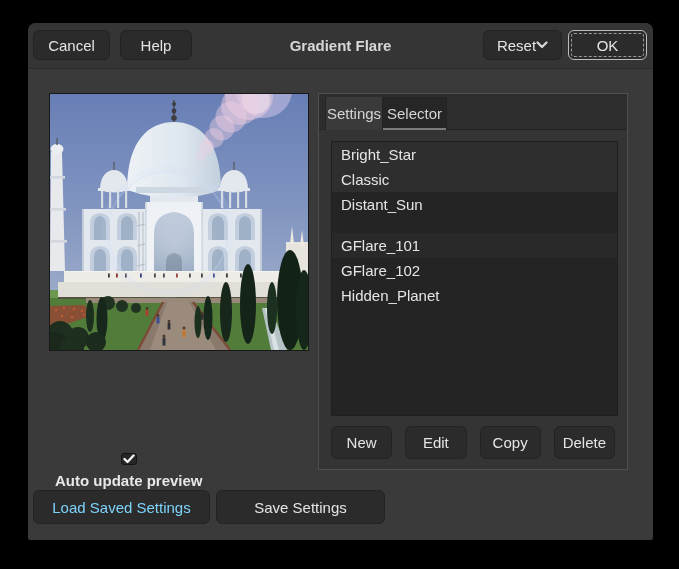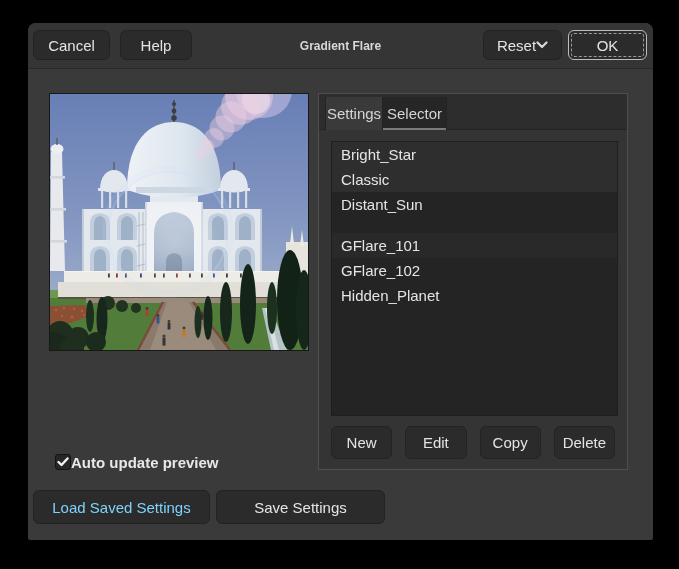--- a/index.html
+++ b/index.html
@@ -13,21 +13,21 @@
           border-bottom:1px solid #2a2a2a;border-radius:8px 8px 0 0;}
   .btn{background:#2b2b2b;border:1px solid #232323;border-radius:6px;color:#e4e4e4;
        font-size:15px;display:flex;align-items:center;justify-content:center;
        box-sizing:border-box;cursor:default;}
   .hbtn{position:absolute;top:7px;height:30px;}
   .btn-cancel{left:5px;width:77px;}
   .btn-help{left:92px;width:72px;}
   .btn-reset{left:455px;width:79px;}
   .btn-ok{left:540px;width:79px;border:1px solid #bcbcbc;outline:1px dashed #9a9a9a;outline-offset:-4px;}
   .title{position:absolute;left:0;right:0;top:0;height:45px;display:flex;align-items:center;
-         justify-content:center;font-weight:bold;font-size:12px;color:#d8d8d8;pointer-events:none;}
+         justify-content:center;font-weight:bold;font-size:15px;color:#d8d8d8;pointer-events:none;}
   .chev{width:12px;height:8px;display:block;}
   
   .preview{position:absolute;left:21px;top:70px;width:258px;height:256px;
            border:1px solid #181818;background:#6f84ba;}
   .preview svg{display:block;}
   
   .panel{position:absolute;left:290px;top:70px;width:310px;height:377px;
          background:#343434;border:1px solid #4f4f4f;box-sizing:border-box;}
   .tabbar{position:absolute;left:0;top:0;right:0;height:36px;background:#2d2d2d;
           border-bottom:1px solid #242424;box-sizing:border-box;}
@@ -41,21 +41,21 @@
   .list{position:absolute;left:12px;top:47px;width:287px;height:275px;background:#242424;
         border:1px solid #1f1f1f;box-sizing:border-box;overflow:hidden;}
   .list-row{height:25px;line-height:25px;padding-left:9px;font-size:15px;color:#e5e5e5;
             white-space:nowrap;}
   .list-row:nth-child(1),.list-row:nth-child(2){background:#2e2e2e;}
   .list-row:nth-child(4){background:#292929;margin-top:16px;}
   .list-row.selected{background:#3f3f3f;color:#eaeaea;}
   .panel-buttons{position:absolute;left:12px;right:12px;top:332px;height:33px;display:flex;gap:13px;}
   .panel-buttons .btn{flex:1;height:33px;}
   
-  .check-row{position:absolute;left:27px;top:430px;height:18px;display:flex;align-items:center;}
+  .check-row{position:absolute;left:27px;top:430px;height:18px;display:flex;align-items:center;gap:7px;flex-direction:column;}
   .checkbox{width:16px;height:16px;background:#262626;border:1px solid #141414;border-radius:3px;
             box-sizing:border-box;display:flex;align-items:center;justify-content:center;}
   .checkbox svg{display:none;}
   .checkbox.checked svg{display:block;}
   .check-label{font-size:15px;font-weight:bold;color:#e8e8e8;}
   
   .fbtn{position:absolute;top:467px;height:34px;}
   .btn-load{left:5px;width:177px;}
   .btn-save{left:188px;width:169px;text-align:right;}
   .btn.disabled{color:#7dd3fc;}

